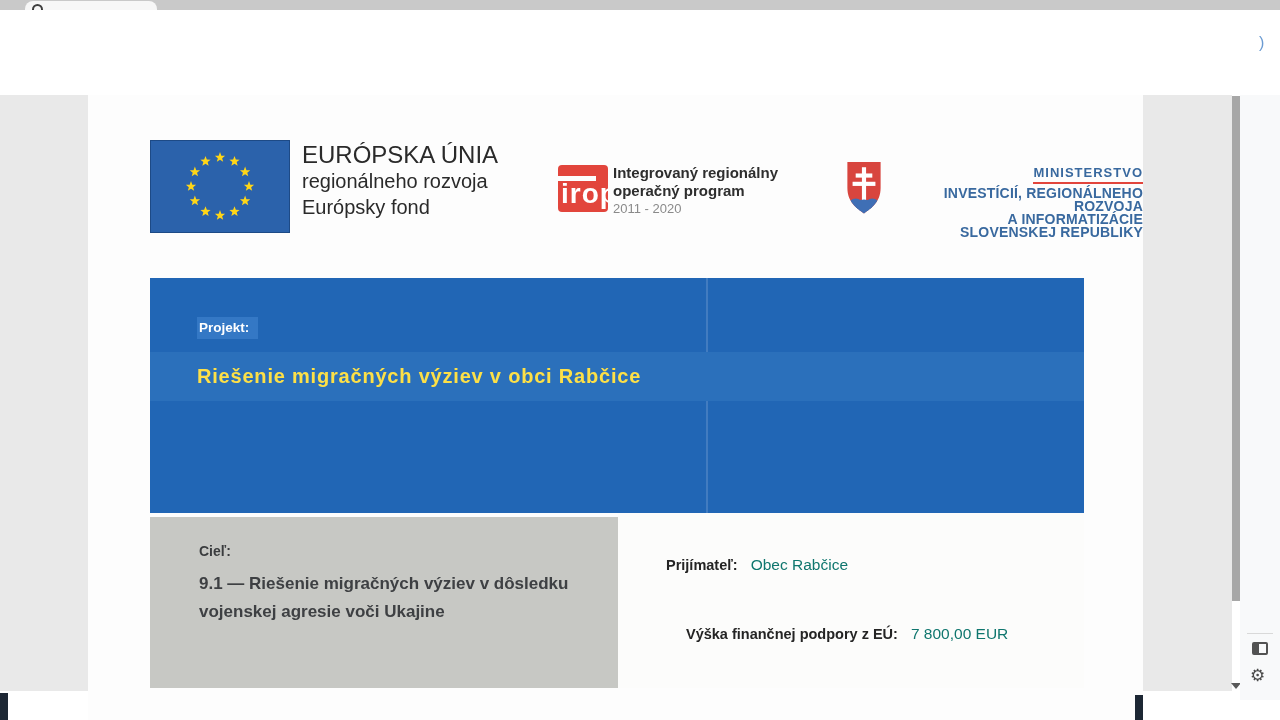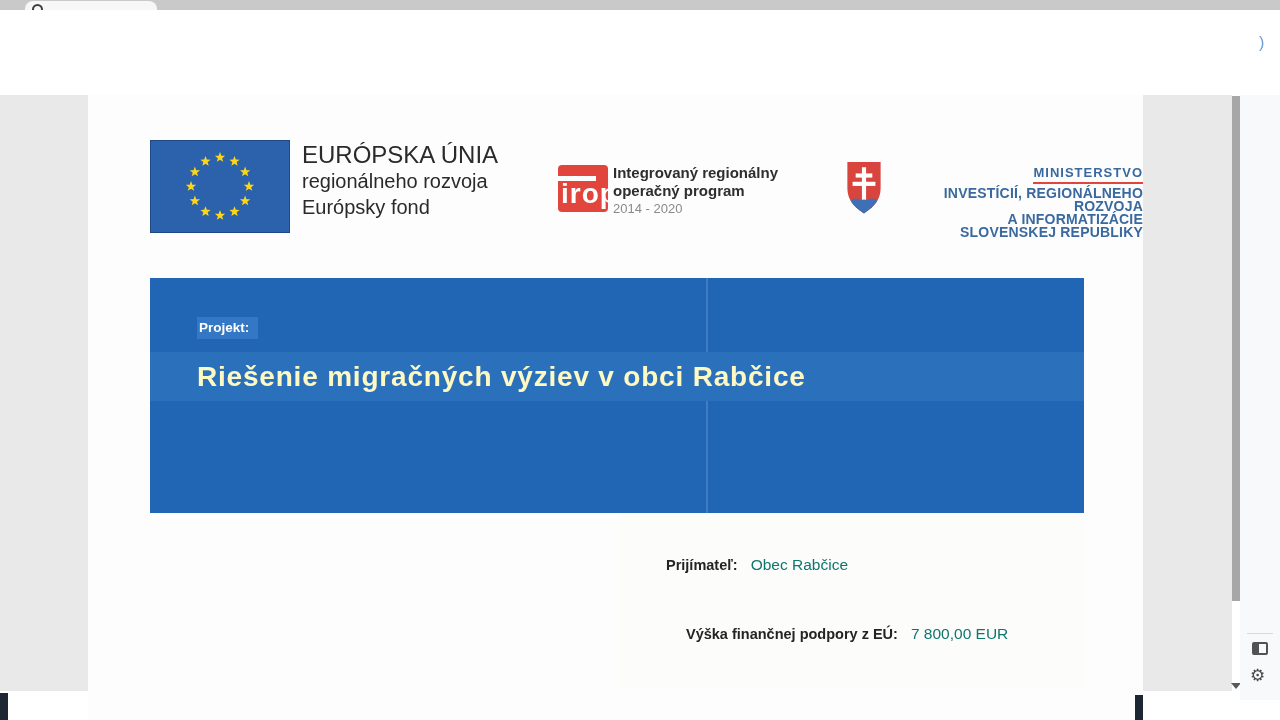--- a/index.html
+++ b/index.html
@@ -55,21 +55,21 @@
   .ministry-text .m1 { display:inline-block; font-size:13px; font-weight:bold; letter-spacing:1px;
                        border-bottom:2px solid #e2453c; padding-bottom:2px; margin-bottom:3px; }
   .ministry-text .m2 { font-size:14px; font-weight:bold; letter-spacing:0.2px; line-height:13px; }
 
   
   .banner { position:absolute; left:62px; top:183px; width:934px; height:235px; background:#2166b5; }
   .banner-seam { position:absolute; left:556px; top:0; width:2px; height:235px; background:rgba(255,255,255,0.15); }
   .project-label { position:absolute; left:47px; top:39px; background:#3478c5; color:#fff;
                    font-size:13.5px; font-weight:bold; padding:3px 9px 4px 2px; }
   .title-band { position:absolute; left:0; top:74px; width:934px; height:49px; background:#2b70bb; }
-  .project-title { position:absolute; left:47px; top:0; color:#fef9c3; font-size:28px; font-weight:bold;
+  .project-title { position:absolute; left:47px; top:0; color:#fde047; font-size:20px; font-weight:bold;
                    letter-spacing:0.8px; line-height:49px; white-space:nowrap; }
 
   
   .goal-box { position:absolute; left:62px; top:422px; width:468px; height:171px; background:#c7c8c4; }
   .goal-label { position:absolute; left:49px; top:26px; font-size:14px; font-weight:bold; color:#3a3c3e; }
   .goal-text { position:absolute; left:49px; top:53px; width:372px; font-size:17px; font-weight:bold;
                color:#3e4043; line-height:27.5px; }
 
   
   .info-box { position:absolute; left:530px; top:418px; width:466px; height:175px; background:#fcfcfb; }
@@ -121,21 +121,21 @@
       <div>Európsky fond</div>
     </div>
 
     <div class="irop-logo">
       <div class="irop-slit"></div>
       <div class="irop-mark">irop</div>
     </div>
     <div class="irop-text">
       <div class="b">Integrovaný regionálny</div>
       <div class="b">operačný program</div>
-      <div class="yrs">2014 - 2020</div>
+      <div class="yrs">2011 - 2020</div>
     </div>
 
     <svg class="ministry-shield" viewBox="0 0 34 52">
       <defs>
         <clipPath id="shieldClip">
           <path d="M1,1 h32 v25 c0,14 -9.5,19.5 -16,24.5 c-6.5,-5 -16,-10.5 -16,-24.5 z"></path>
         </clipPath>
       </defs>
       <path d="M1,1 h32 v25 c0,14 -9.5,19.5 -16,24.5 c-6.5,-5 -16,-10.5 -16,-24.5 z" fill="#d8453e"></path>
       <g clip-path="url(#shieldClip)">
@@ -155,20 +155,24 @@
     </div>
 
     <div class="banner">
       <div class="banner-seam"></div>
       <div class="project-label">Projekt:</div>
       <div class="title-band">
         <div class="project-title">Riešenie migračných výziev v obci Rabčice</div>
       </div>
     </div>
 
+    <div class="goal-box">
+      <div class="goal-label">Cieľ:</div>
+      <div class="goal-text">9.1 — Riešenie migračných výziev v dôsledku vojenskej agresie voči Ukajine</div>
+    </div>
 
     <div class="info-box">
       <div class="info-row row-0">
         <span class="lbl">Prijímateľ:</span><span class="val">Obec Rabčice</span>
       </div>
       <div class="info-row row-2">
         <span class="lbl">Výška finančnej podpory z EÚ:</span><span class="val">7 800,00 EUR</span>
       </div>
     </div>
 

